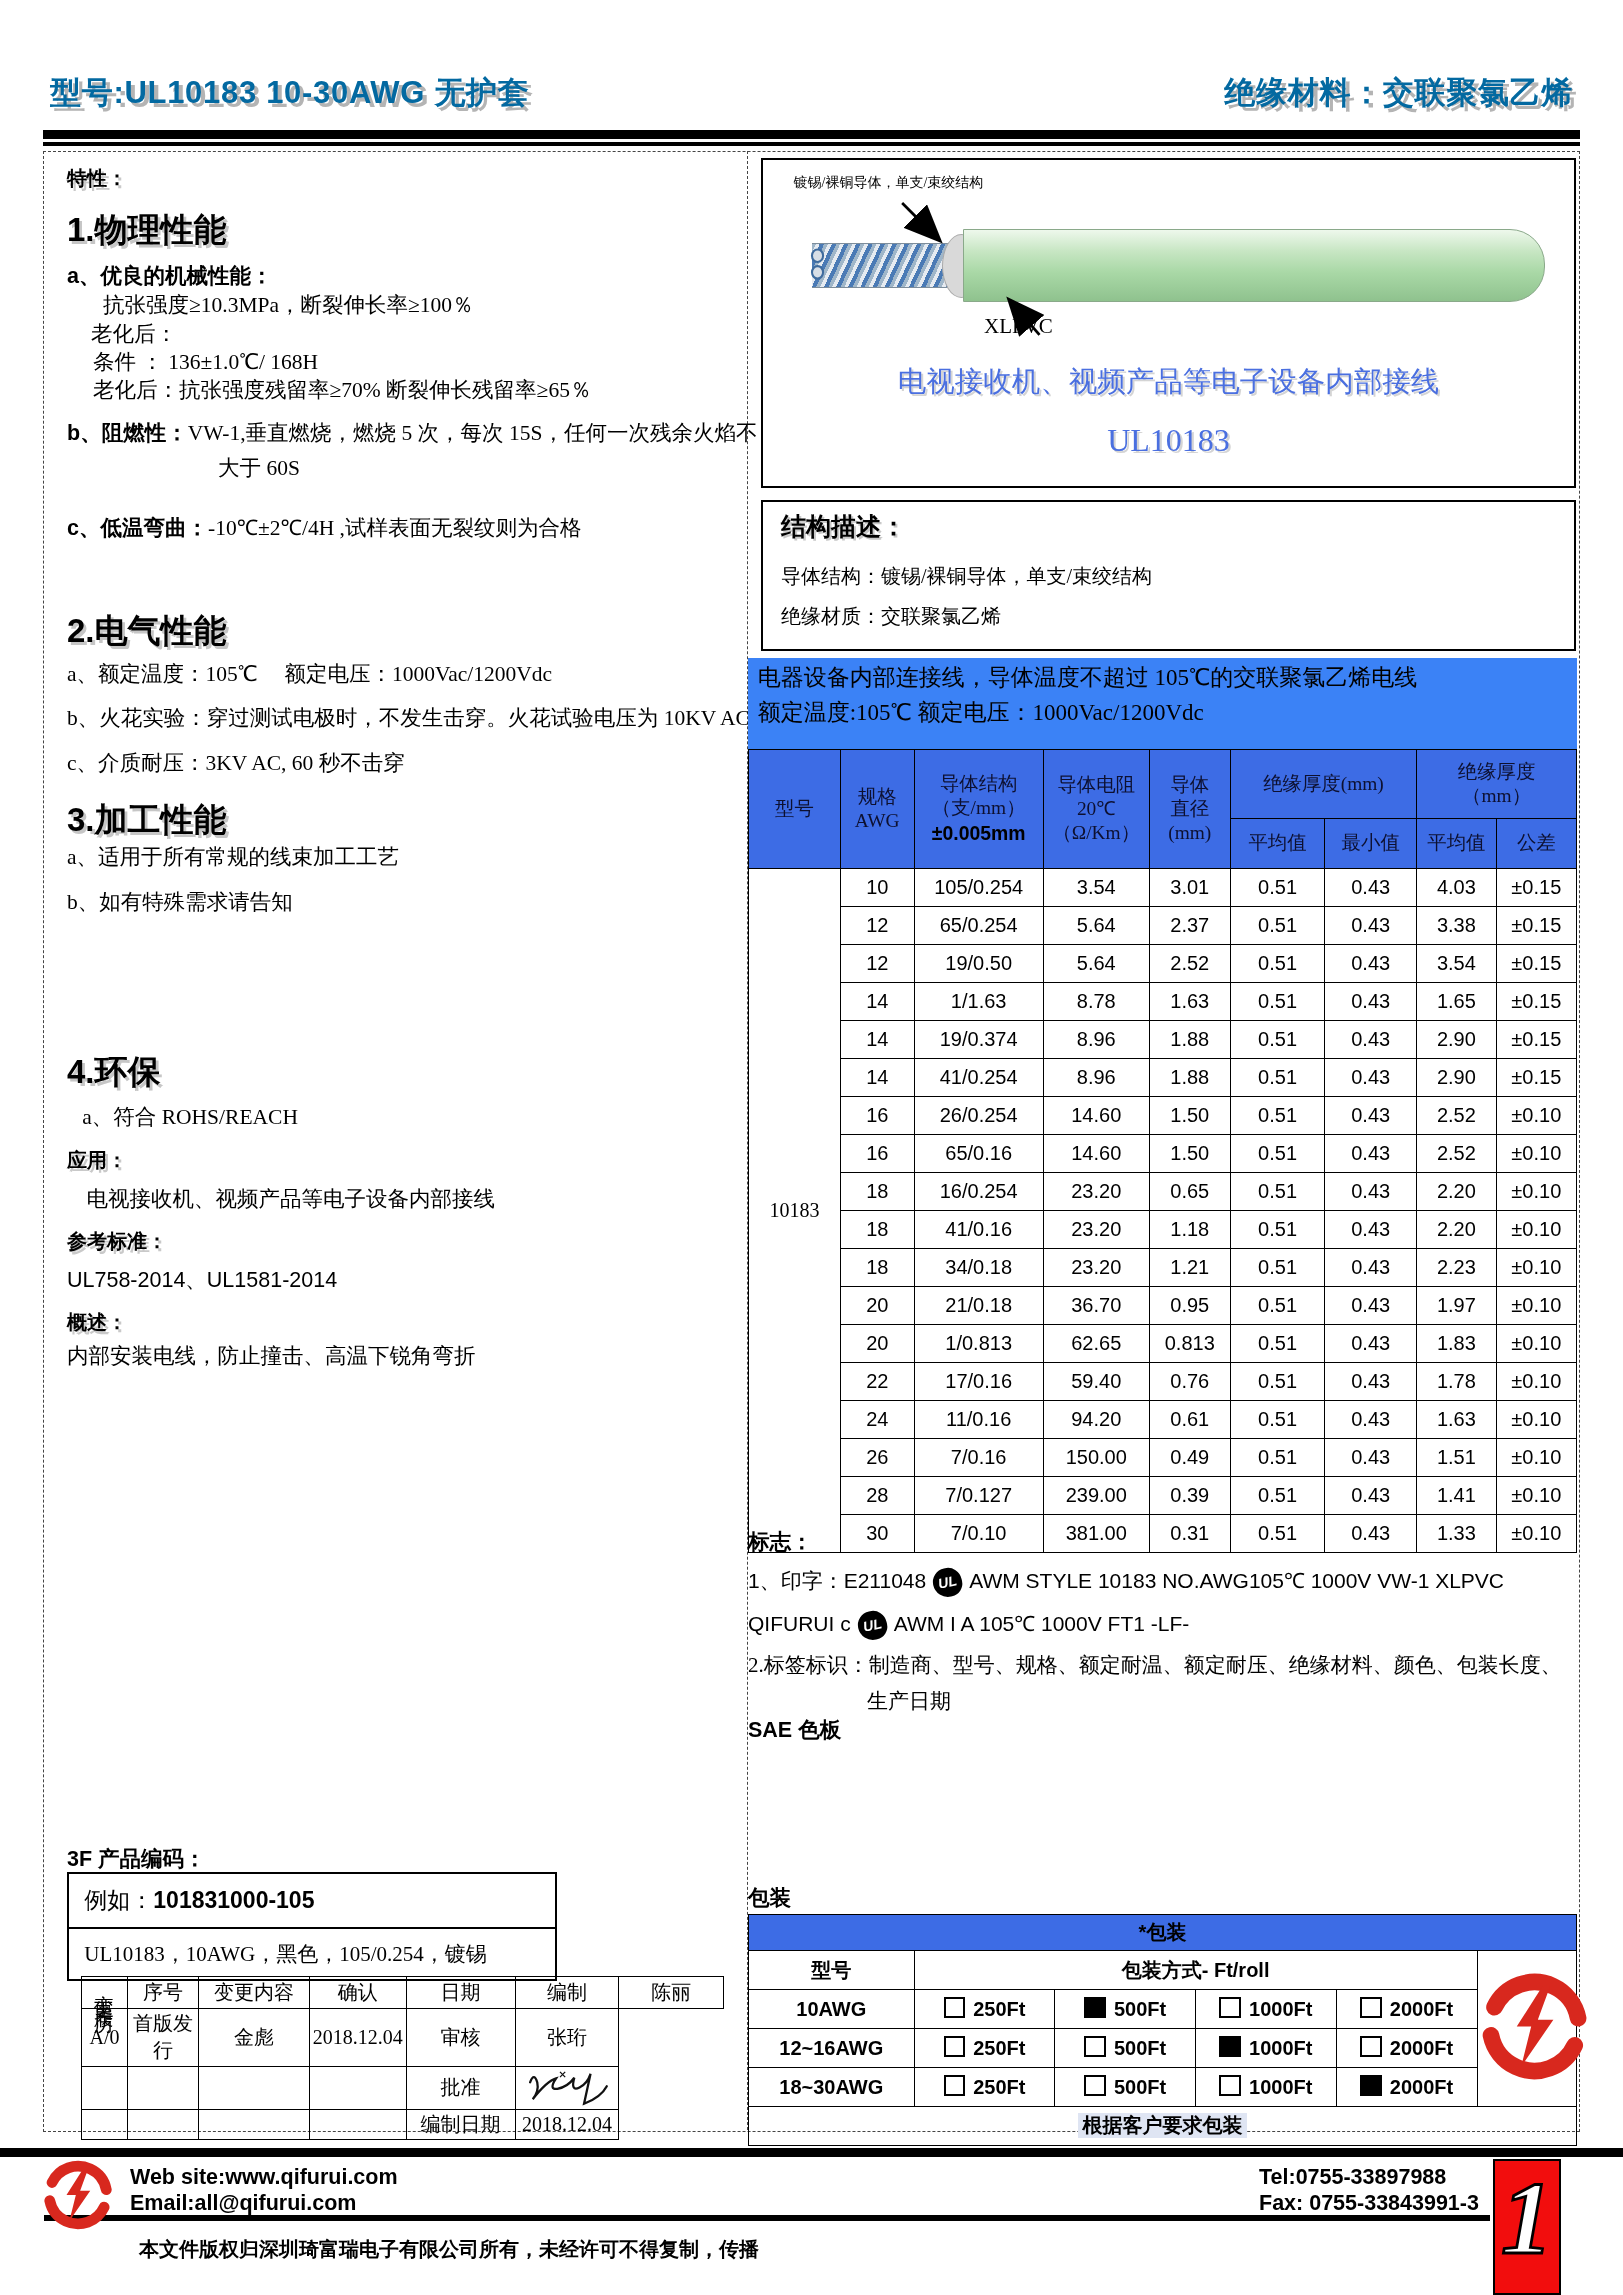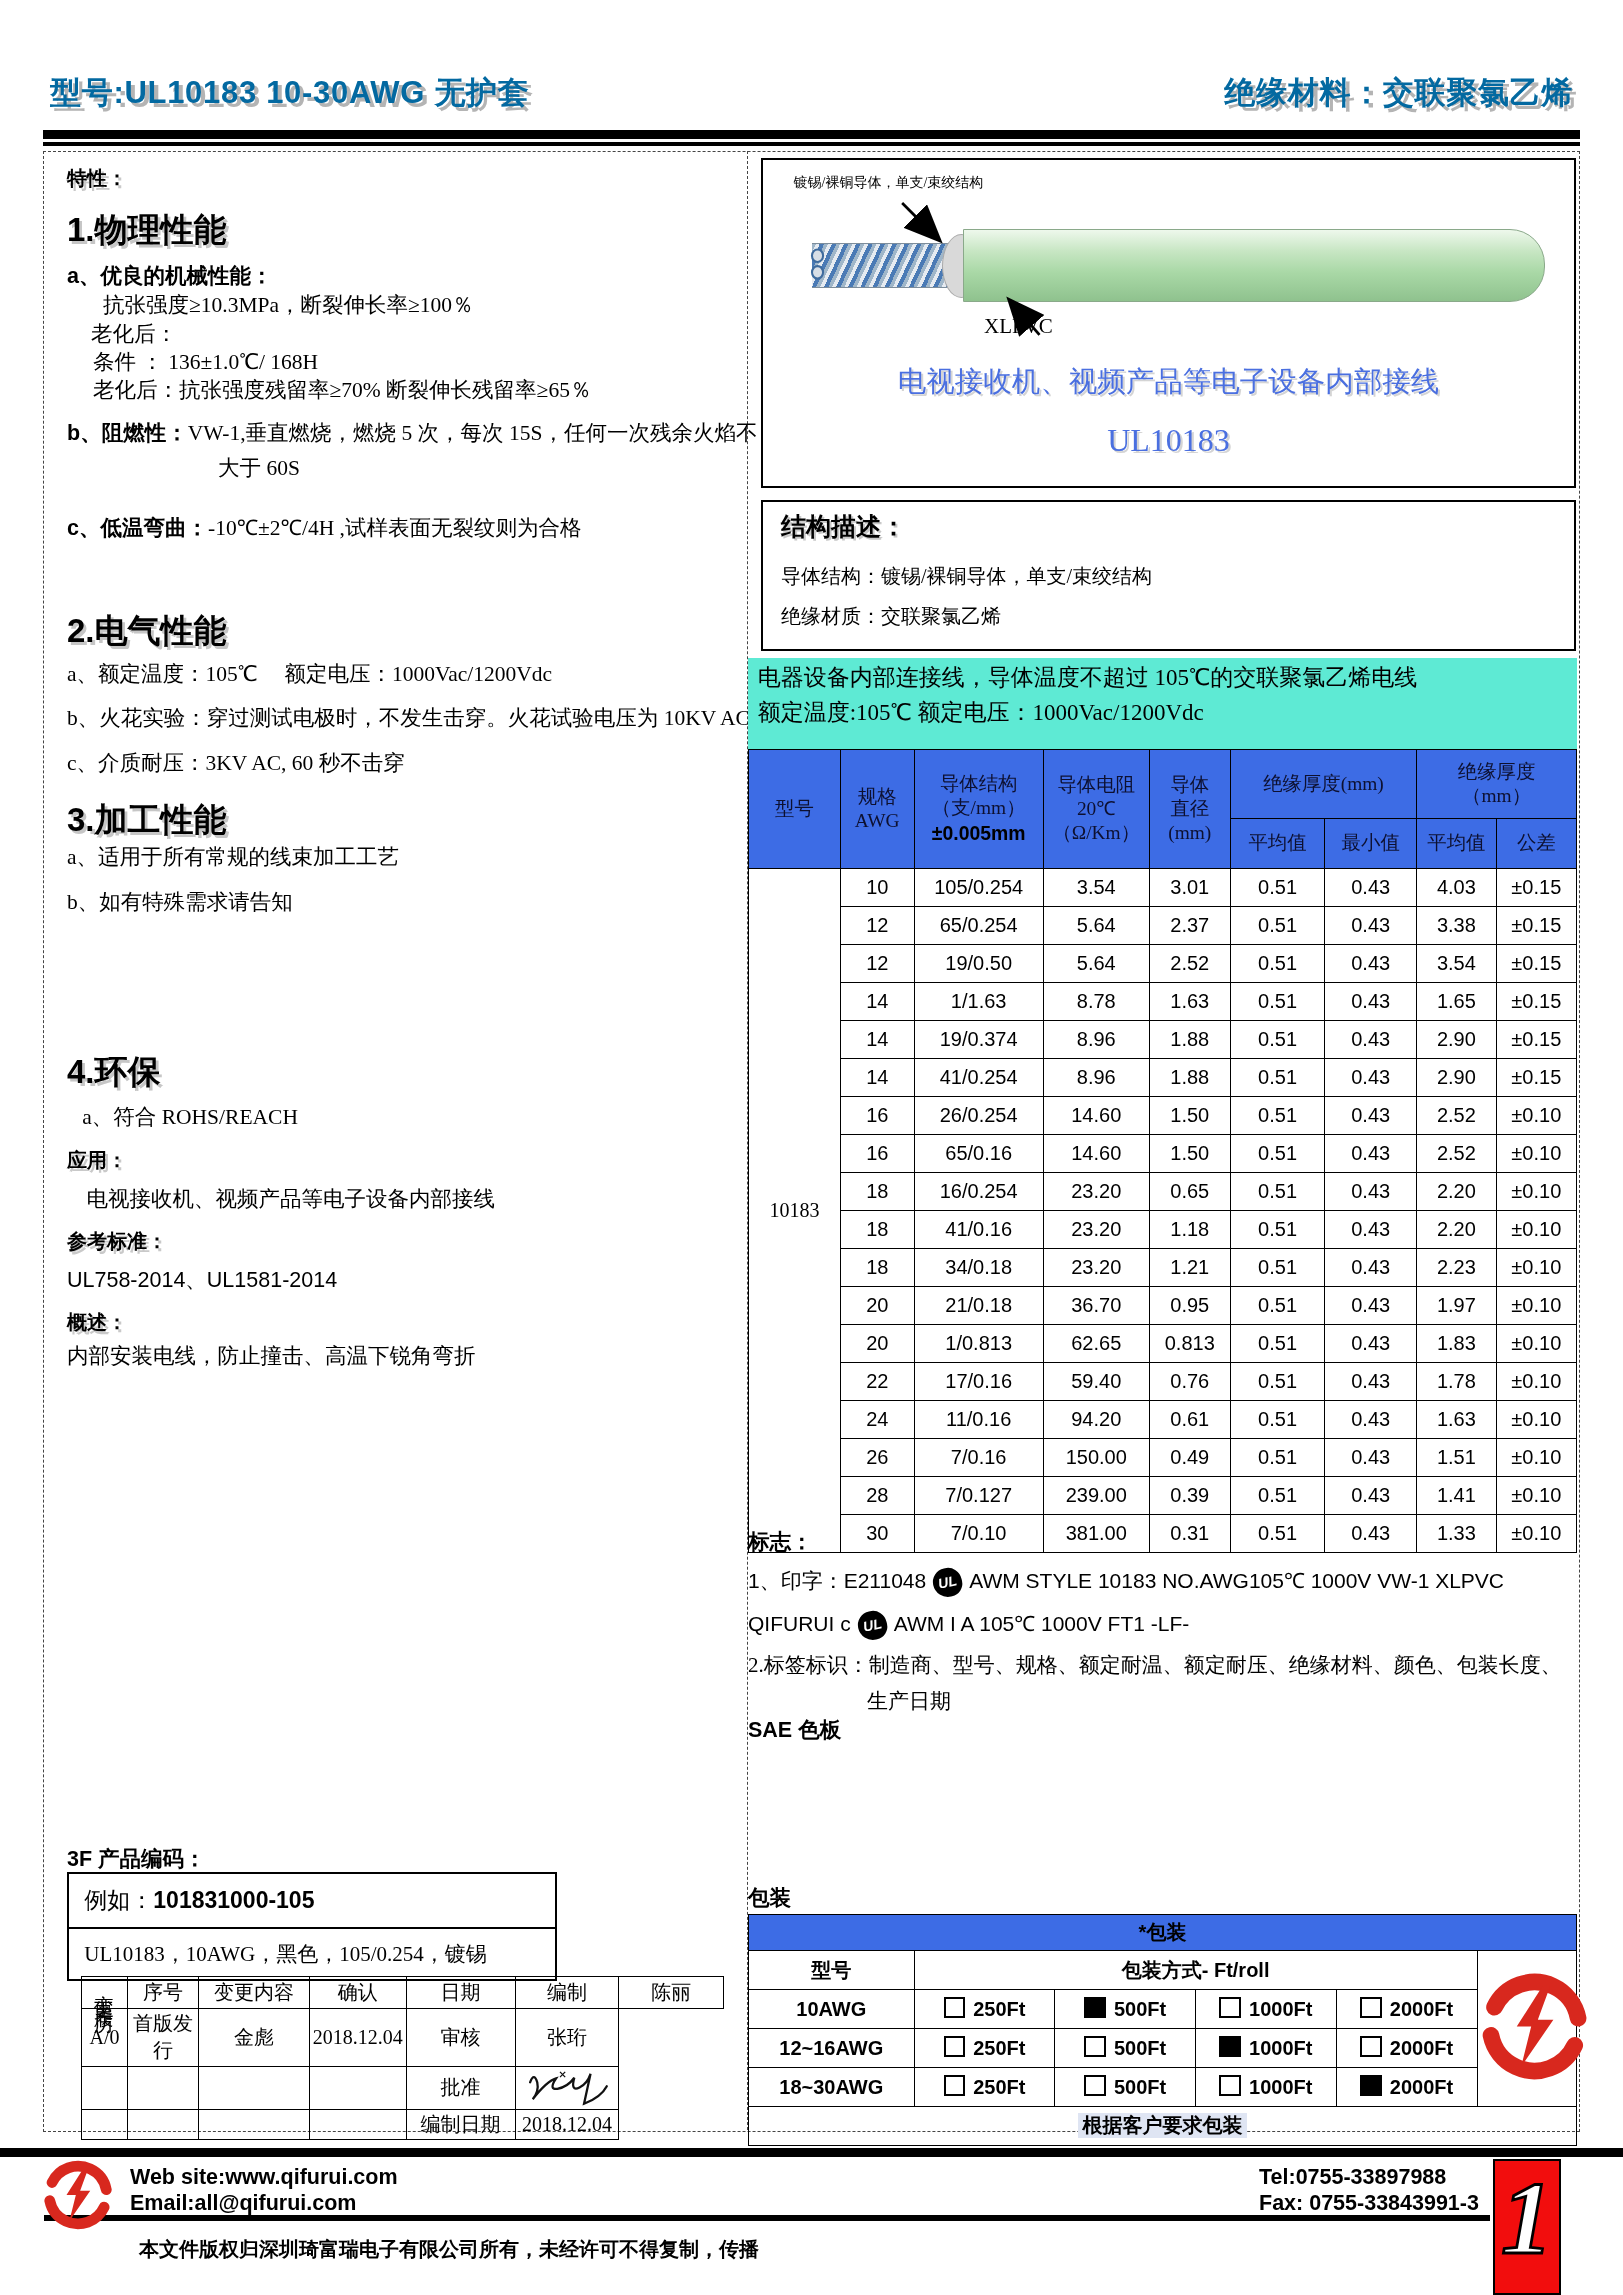--- a/index.html
+++ b/index.html
@@ -52,21 +52,21 @@
   .wire-cap1{position:absolute;left:0;right:0;top:203px;text-align:center;font-size:28.5px;
              color:#4a6fe0;font-family:"Liberation Serif",serif;text-shadow:2.1px 2.1px 0 #d4d4d4;}
   .wire-cap2{position:absolute;left:0;right:0;top:262px;text-align:center;font-size:32px;
              color:#4a6fe0;font-family:"Liberation Serif",serif;text-shadow:2.1px 2.1px 0 #d4d4d4;}
 
   .struct-box{position:absolute;left:761px;top:500px;width:811px;height:147px;border:2.1px solid #000;}
   .struct-box .hd{position:absolute;left:18px;top:8.3px;font-size:25px;font-weight:bold;text-shadow:2.1px 2.1px 0 #c9c9c9;}
   .struct-box .l1{position:absolute;left:18px;top:61px;font-size:20px;font-family:"Liberation Serif",serif;}
   .struct-box .l2{position:absolute;left:18px;top:101px;font-size:20px;font-family:"Liberation Serif",serif;}
 
-  .banner{position:absolute;left:748px;top:658px;width:829px;height:92px;background:#5eead4;
+  .banner{position:absolute;left:748px;top:658px;width:829px;height:92px;background:#3b82f6;
           font-size:23px;font-family:"Liberation Serif",serif;color:#000;}
   .banner div{padding:4.2px 9.7px 0 9.7px;white-space:nowrap;}
 
   .spec-table{position:absolute;left:748px;top:749px;width:829px;table-layout:fixed;}
   .spec-table th,.spec-table td{border:1.4px solid #000;text-align:center;overflow:hidden;}
   .spec-table th{background:#3d6ce5;color:#0d1030;font-weight:normal;
                  font-size:19.4px;font-family:"Liberation Serif",serif;line-height:1.25;}
   .spec-table th b{font-family:"Liberation Sans",sans-serif;color:#000;}
   .spec-table td{font-size:20px;height:35px;font-family:"Liberation Sans",sans-serif;background:#fff;}
   .model-cell{font-family:"Liberation Serif",serif !important;}

